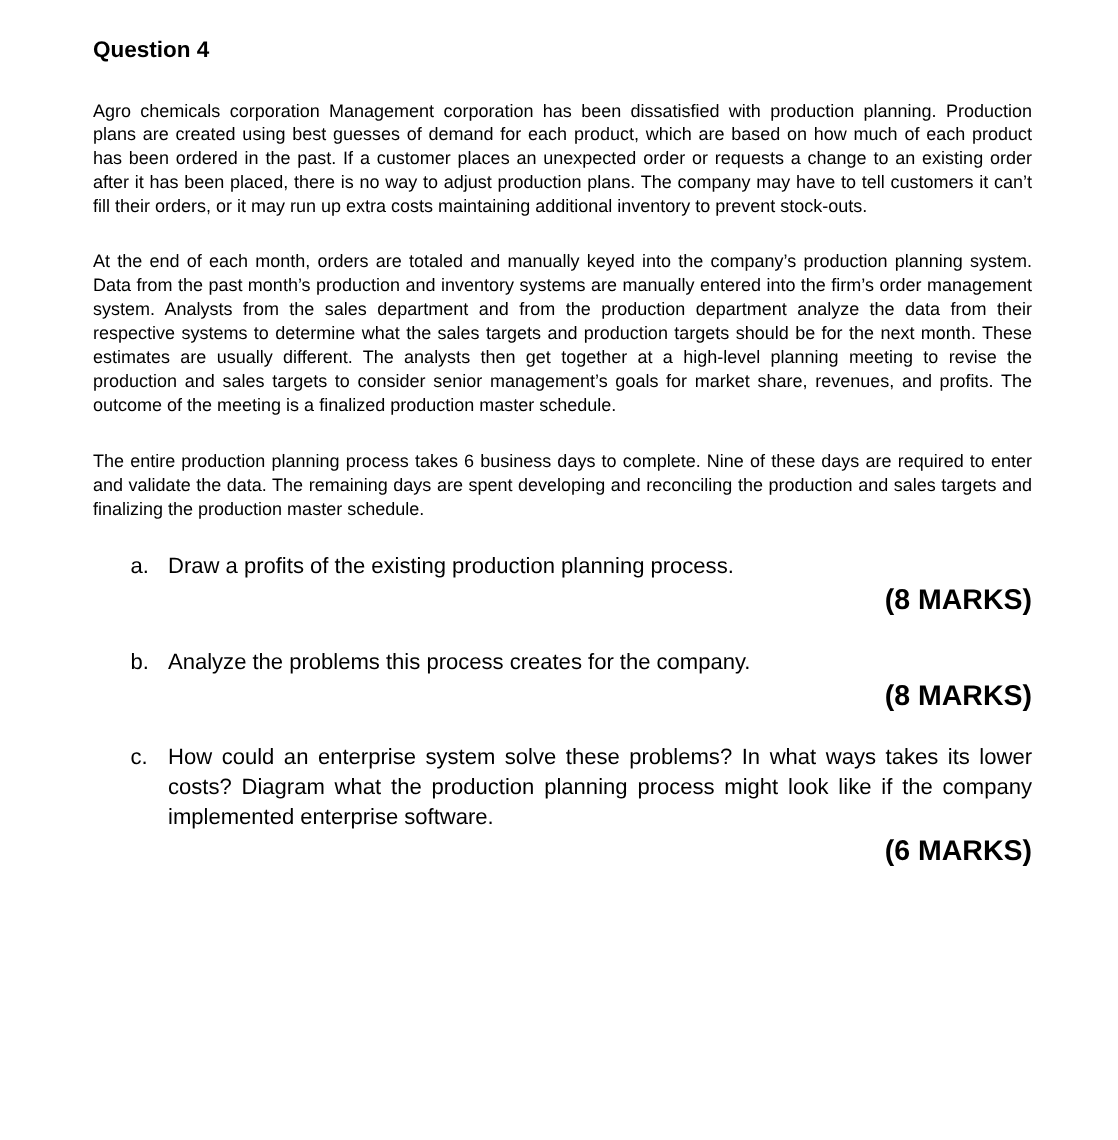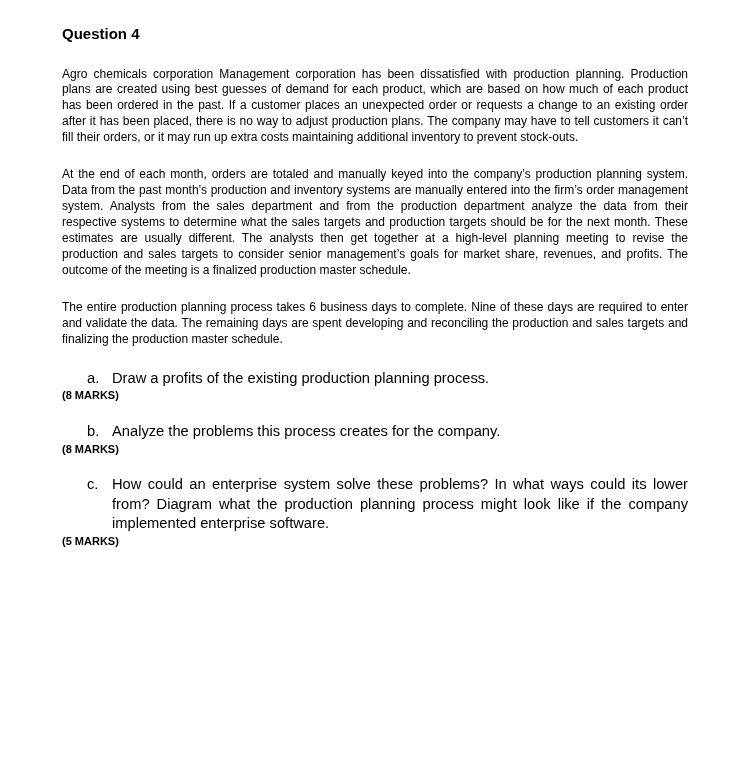--- a/index.html
+++ b/index.html
@@ -41,23 +41,23 @@
   }
   .qletter {
     flex: 0 0 25px;
     width: 25px;
   }
   .qtext {
     flex: 1;
     text-align: justify;
   }
   .marks {
-    font-size: 11px;
+    font-size: 19px;
     font-weight: bold;
-    text-align: left;
+    text-align: right;
     line-height: 1.33;
     margin: 0 0 19px 0;
   }
 </style>
 </head>
 <body>
 
 <div class="page">
 
   <h1 class="title">Question 4</h1>
@@ -75,17 +75,17 @@
   <div class="marks">(8 MARKS)</div>
 
   <div class="qitem">
     <span class="qletter">b.</span>
     <span class="qtext">Analyze the problems this process creates for the company.</span>
   </div>
   <div class="marks">(8 MARKS)</div>
 
   <div class="qitem">
     <span class="qletter">c.</span>
-    <span class="qtext">How could an enterprise system solve these problems? In what ways could its lower from? Diagram what the production planning process might look like if the company implemented enterprise software.</span>
+    <span class="qtext">How could an enterprise system solve these problems? In what ways takes its lower costs? Diagram what the production planning process might look like if the company implemented enterprise software.</span>
   </div>
-  <div class="marks">(5 MARKS)</div>
+  <div class="marks">(6 MARKS)</div>
 
 </div>
 
 </body></html>

